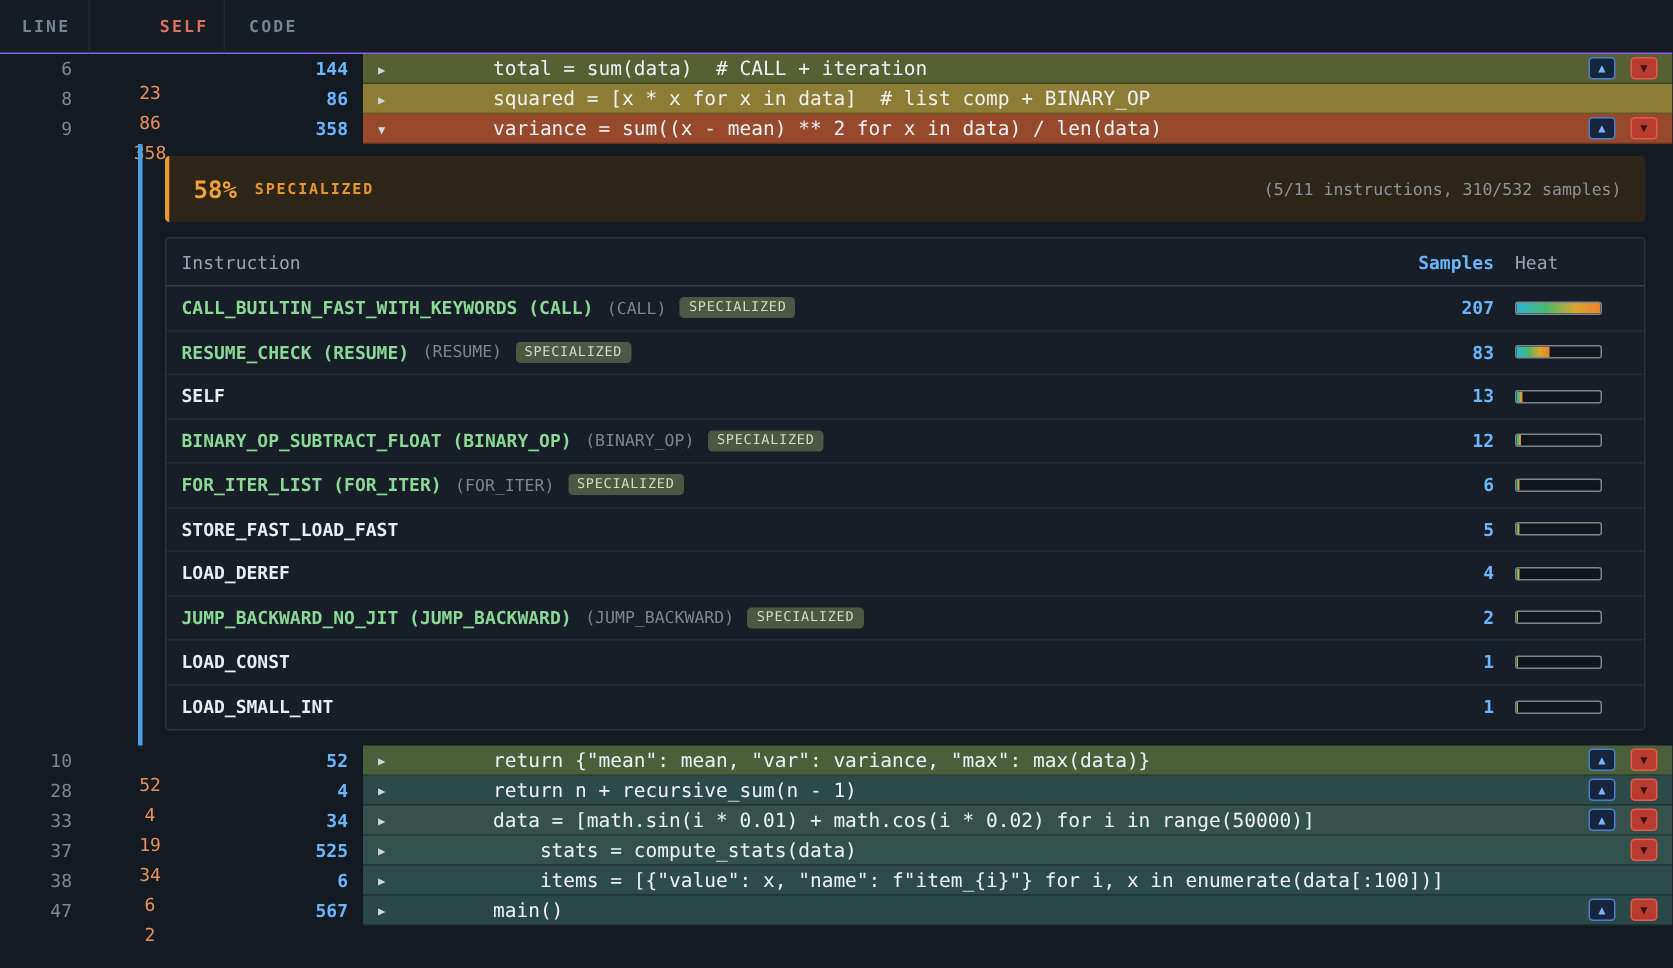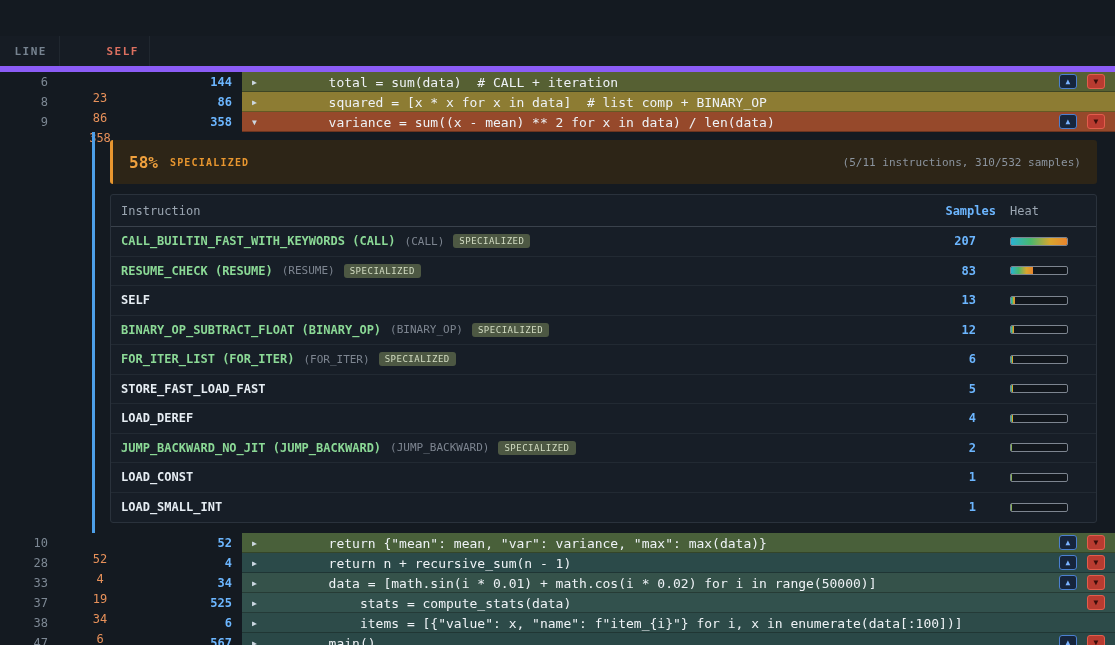--- a/index.html
+++ b/index.html
@@ -4,21 +4,21 @@
 <style>
   * { margin:0; padding:0; box-sizing:border-box; }
   html,body { width:1115px; height:645px; overflow:hidden; }
   body {
     background:#141a21;
     font-family:"DejaVu Sans Mono","Liberation Mono",monospace;
     color:#e6edf3;
   }
   
   .hdr { display:flex; height:36px; align-items:center; background:#161c24;
-         border-bottom:6px solid #8b5cf6; font-size:11px; font-weight:bold; letter-spacing:1.5px;margin-top:36px; }
+         border-bottom:1px solid #8b5cf6; font-size:11px; font-weight:bold; letter-spacing:1.5px; }
   .hdr > div { height:100%; display:flex; align-items:center; }
   .col-line  { width:60px;  justify-content:flex-end; padding-right:12px; color:#768390; border-right:1px solid #20272f; }
   .col-self  { width:90px;  justify-content:flex-end; padding-right:10px; color:#dd7060; border-right:1px solid #20272f; }
   .col-total { width:92px;  justify-content:flex-end; padding-right:10px; color:var(--total,#6cb6ff); border-right:1px solid #20272f; }
   .col-code  { flex:1; padding-left:16px; color:#768390; }
   
   .crow { display:flex; height:20px; align-items:stretch; font-size:13px; }
   .c-line  { width:60px; text-align:right; padding-right:12px; color:#7d8894; font-size:12px; line-height:20px; }
   .c-self  { width:90px; text-align:center; padding-right:10px; color:var(--self,#e8915a); font-weight:normal; font-size:12px; line-height:20px;margin-top:16px; }
   .c-total { width:92px; text-align:right; padding-right:10px; color:var(--total,#6cb6ff); font-weight:bold; font-size:12px; line-height:20px; }
@@ -38,41 +38,42 @@
              border-left:3px solid var(--orange,#e8962f); border-radius:3px; padding:0 16px; margin-bottom:10px; }
   .pct    { color:#f0a13e; font-size:16px; font-weight:bold; margin-right:12px; }
   .slabel { color:var(--orange,#e8962f); font-size:10px; letter-spacing:1.2px; font-weight:bold; }
   .smeta  { margin-left:auto; color:#8b949e; font-size:11px; }
   .itable { border:1px solid #2a323c; background:#171e27; border-radius:3px; }
   .ithead { display:flex; height:32px; align-items:center; border-bottom:1px solid #3a424c;
             font-size:12px; color:#9aa5b1; }
   .icol-name    { flex:1; padding-left:10px; }
   .icol-samples { width:80px; text-align:right; color:var(--total,#6cb6ff); font-weight:bold; }
   .icol-heat    { width:100px; padding-left:14px; }
-  .irow { display:flex; height:29.5px; align-items:center; border-bottom:1px solid #222a33; font-size:12px;gap:20px; }
+  .irow { display:flex; height:29.5px; align-items:center; border-bottom:1px solid #222a33; font-size:12px; }
   .irow:last-child { border-bottom:none; }
   .iname { flex:1; padding-left:10px; font-weight:bold; display:flex; align-items:center; gap:9px; }
   .nm { color:#e6edf3; }
   .spec .nm { color:var(--green,#8bd996); }
   .base { color:#7d8590; font-weight:normal; font-size:11px; }
   .badge { background:#4d5843; color:#d3ddc3; font-size:9px; padding:2px 6px; border-radius:3px;
            letter-spacing:.5px; font-weight:normal; }
   .isamples { width:80px; text-align:right; color:var(--total,#6cb6ff); font-weight:bold; }
   .iheat { width:100px; padding-left:14px; }
   .bar { width:58px; height:9px; border:1px solid #7d8590; border-radius:2px; background:#11161c; overflow:hidden; }
   .fill { height:100%; }
 </style>
 </head>
 <body>
 
 <div class="app">
 
   <div class="hdr">
     <div class="col-line">LINE</div>
     <div class="col-self">SELF</div>
+    <div class="col-code">CODE</div>
   </div>
 
   <div id="top-rows">
       <div class="crow">
         <div class="c-line">6</div>
         <div class="c-self">23</div>
         <div class="c-total">144</div>
         <div class="c-code" style="background: rgb(86, 96, 51);"><span class="tri">▶</span><span class="codetext">        total = sum(data)  # CALL + iteration</span><span class="btns"><button class="nav navup">▲</button><button class="nav navdown">▼</button></span></div>
       </div>
       <div class="crow">

